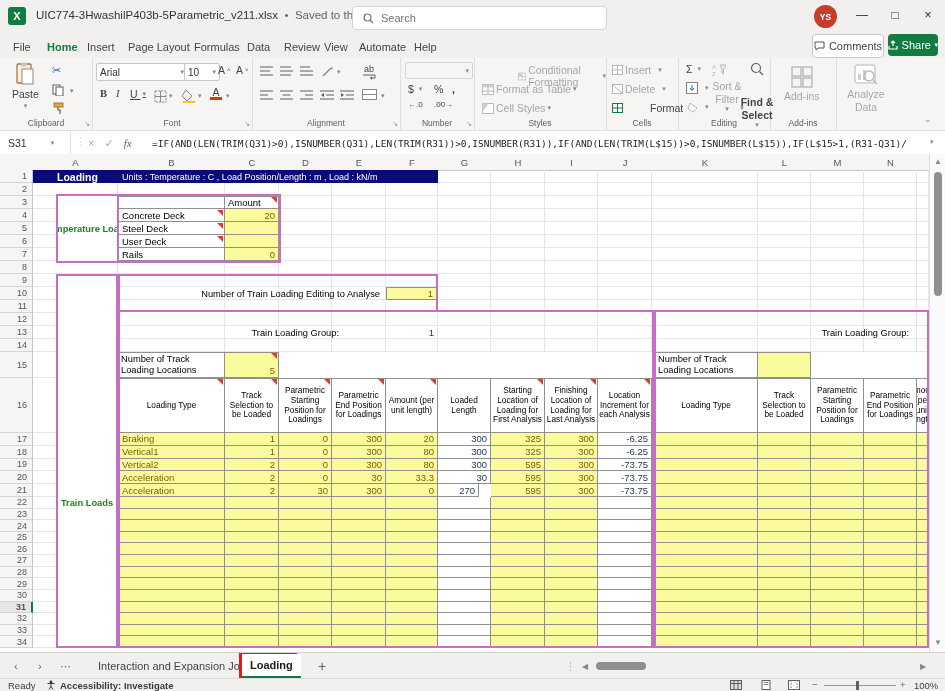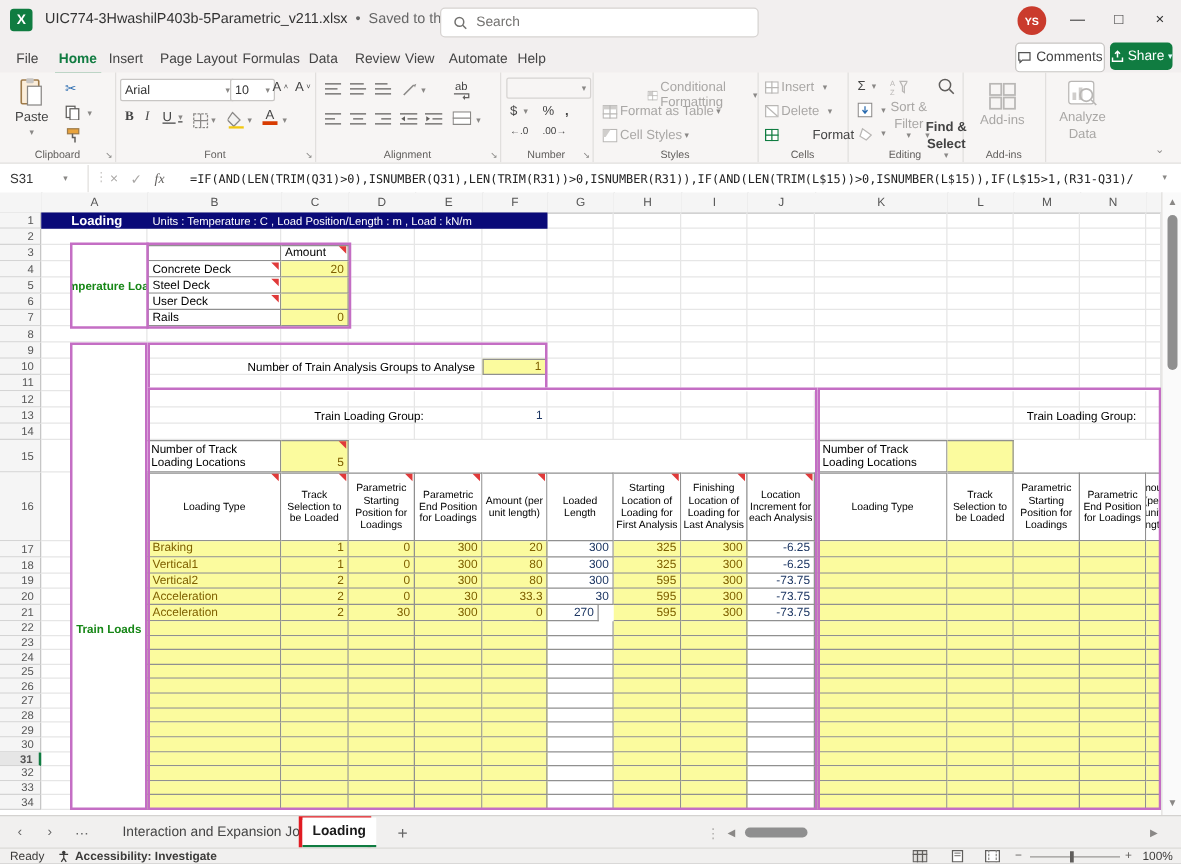--- a/index.html
+++ b/index.html
@@ -19,21 +19,21 @@
     font-size:8.5px;font-weight:bold;display:flex;align-items:center;justify-content:center;}
   .wbtn{top:0;width:32px;height:30px;display:flex;align-items:center;justify-content:center;
     font-size:12px;color:#333;}
   
   #menurow{left:0;top:32px;width:945px;height:26px;}
   .mtab{top:4px;height:22px;display:flex;align-items:center;font-size:11px;color:#444;padding:0 3px;}
   .mtab.active{font-weight:bold;color:#127c42;border-bottom:2.5px solid #127c42;}
   #comments-btn{left:812px;top:2px;width:70px;height:22px;background:#fff;border:1px solid #c8c6c4;
     border-radius:4px;display:flex;align-items:center;justify-content:center;font-size:11px;color:#444;gap:4px;}
   #share-btn{left:888px;top:2px;width:50px;height:22px;background:#107c41;border-radius:4px;color:#fff;
-    display:flex;align-items:center;justify-content:flex-end;font-size:11px;gap:3px;}
+    display:flex;align-items:center;justify-content:space-between;font-size:11px;gap:3px;}
   
   #ribbon{left:0;top:58px;width:945px;height:72px;background:#f7f5f4;border-bottom:1px solid #e1dfdd;}
   .rgroup{top:0;height:72px;border-right:1px solid #e1dfdd;}
   .glabel{position:absolute;bottom:2px;left:0;right:0;text-align:center;font-size:8.5px;color:#605e5c;}
   .launch{position:absolute;bottom:2px;right:2px;font-size:7px;color:#8a8886;}
   .rbtn{position:absolute;font-size:10.5px;color:#444;display:flex;align-items:center;gap:2px;}
   .rbtn.dis{color:#a9a7a5;}
   .combo{position:absolute;background:#fff;border:1px solid #c8c6c4;border-radius:2px;
     font-size:10px;color:#333;display:flex;align-items:center;padding:0 3px;justify-content:space-between;}
   .carat{font-size:7px;color:#8a8886;}
@@ -523,21 +523,21 @@
       <div class="abs pbox" style="left: 56px; top: 120px; width: 62px; height: 373.995px;"></div>
       <div class="abs cell ctr greenlbl" style="left: 56px; top: 343px; width: 62px; height: 12px; font-size: 9.3px;">Train Loads</div>
       <div class="abs " style="left: 118px; top: 120px; width: 320px; height: 39px; background: rgb(255, 255, 255);"></div>
       <div class="abs gl" style="left: 118px; top: 132px; width: 320px; height: 1px;"></div>
       <div class="abs gl" style="left: 118px; top: 145px; width: 320px; height: 1px;"></div>
       <div class="abs gl" style="left: 118px; top: 158px; width: 320px; height: 1px;"></div>
       <div class="abs gl" style="left: 224px; top: 120px; width: 1px; height: 39px;"></div>
       <div class="abs gl" style="left: 278px; top: 120px; width: 1px; height: 39px;"></div>
       <div class="abs gl" style="left: 331px; top: 120px; width: 1px; height: 39px;"></div>
       <div class="abs gl" style="left: 385px; top: 120px; width: 1px; height: 39px;"></div>
-      <div class="abs cell rt" style="left: 138px; top: 133px; width: 245px; height: 13px; font-size: 9.3px;">Number of Train Analysis Groups to Analyse</div>
+      <div class="abs cell rt" style="left: 138px; top: 133px; width: 245px; height: 13px; font-size: 9.3px;">Number of Train Loading Editing to Analyse</div>
       <div class="abs cell bord rt yel olive" style="left: 386px; top: 133px; width: 51px; height: 13px; border-top: 1px solid rgb(144, 144, 144); border-left: 1px solid rgb(144, 144, 144);">1</div>
       <div class="abs pbox" style="left: 118px; top: 120px; width: 320px; height: 39px;"></div>
       <div class="abs " style="left: 118px; top: 156px; width: 536px; height: 337.995px; background: rgb(255, 255, 255);"></div>
       <div class="abs gl" style="left: 118px; top: 171px; width: 534px; height: 1px;"></div>
       <div class="abs gl" style="left: 118px; top: 184px; width: 534px; height: 1px;"></div>
       <div class="abs gl" style="left: 118px; top: 197px; width: 534px; height: 1px;"></div>
       <div class="abs gl" style="left: 224px; top: 159px; width: 1px; height: 39px;"></div>
       <div class="abs gl" style="left: 278px; top: 159px; width: 1px; height: 39px;"></div>
       <div class="abs gl" style="left: 331px; top: 159px; width: 1px; height: 39px;"></div>
       <div class="abs gl" style="left: 385px; top: 159px; width: 1px; height: 39px;"></div>

